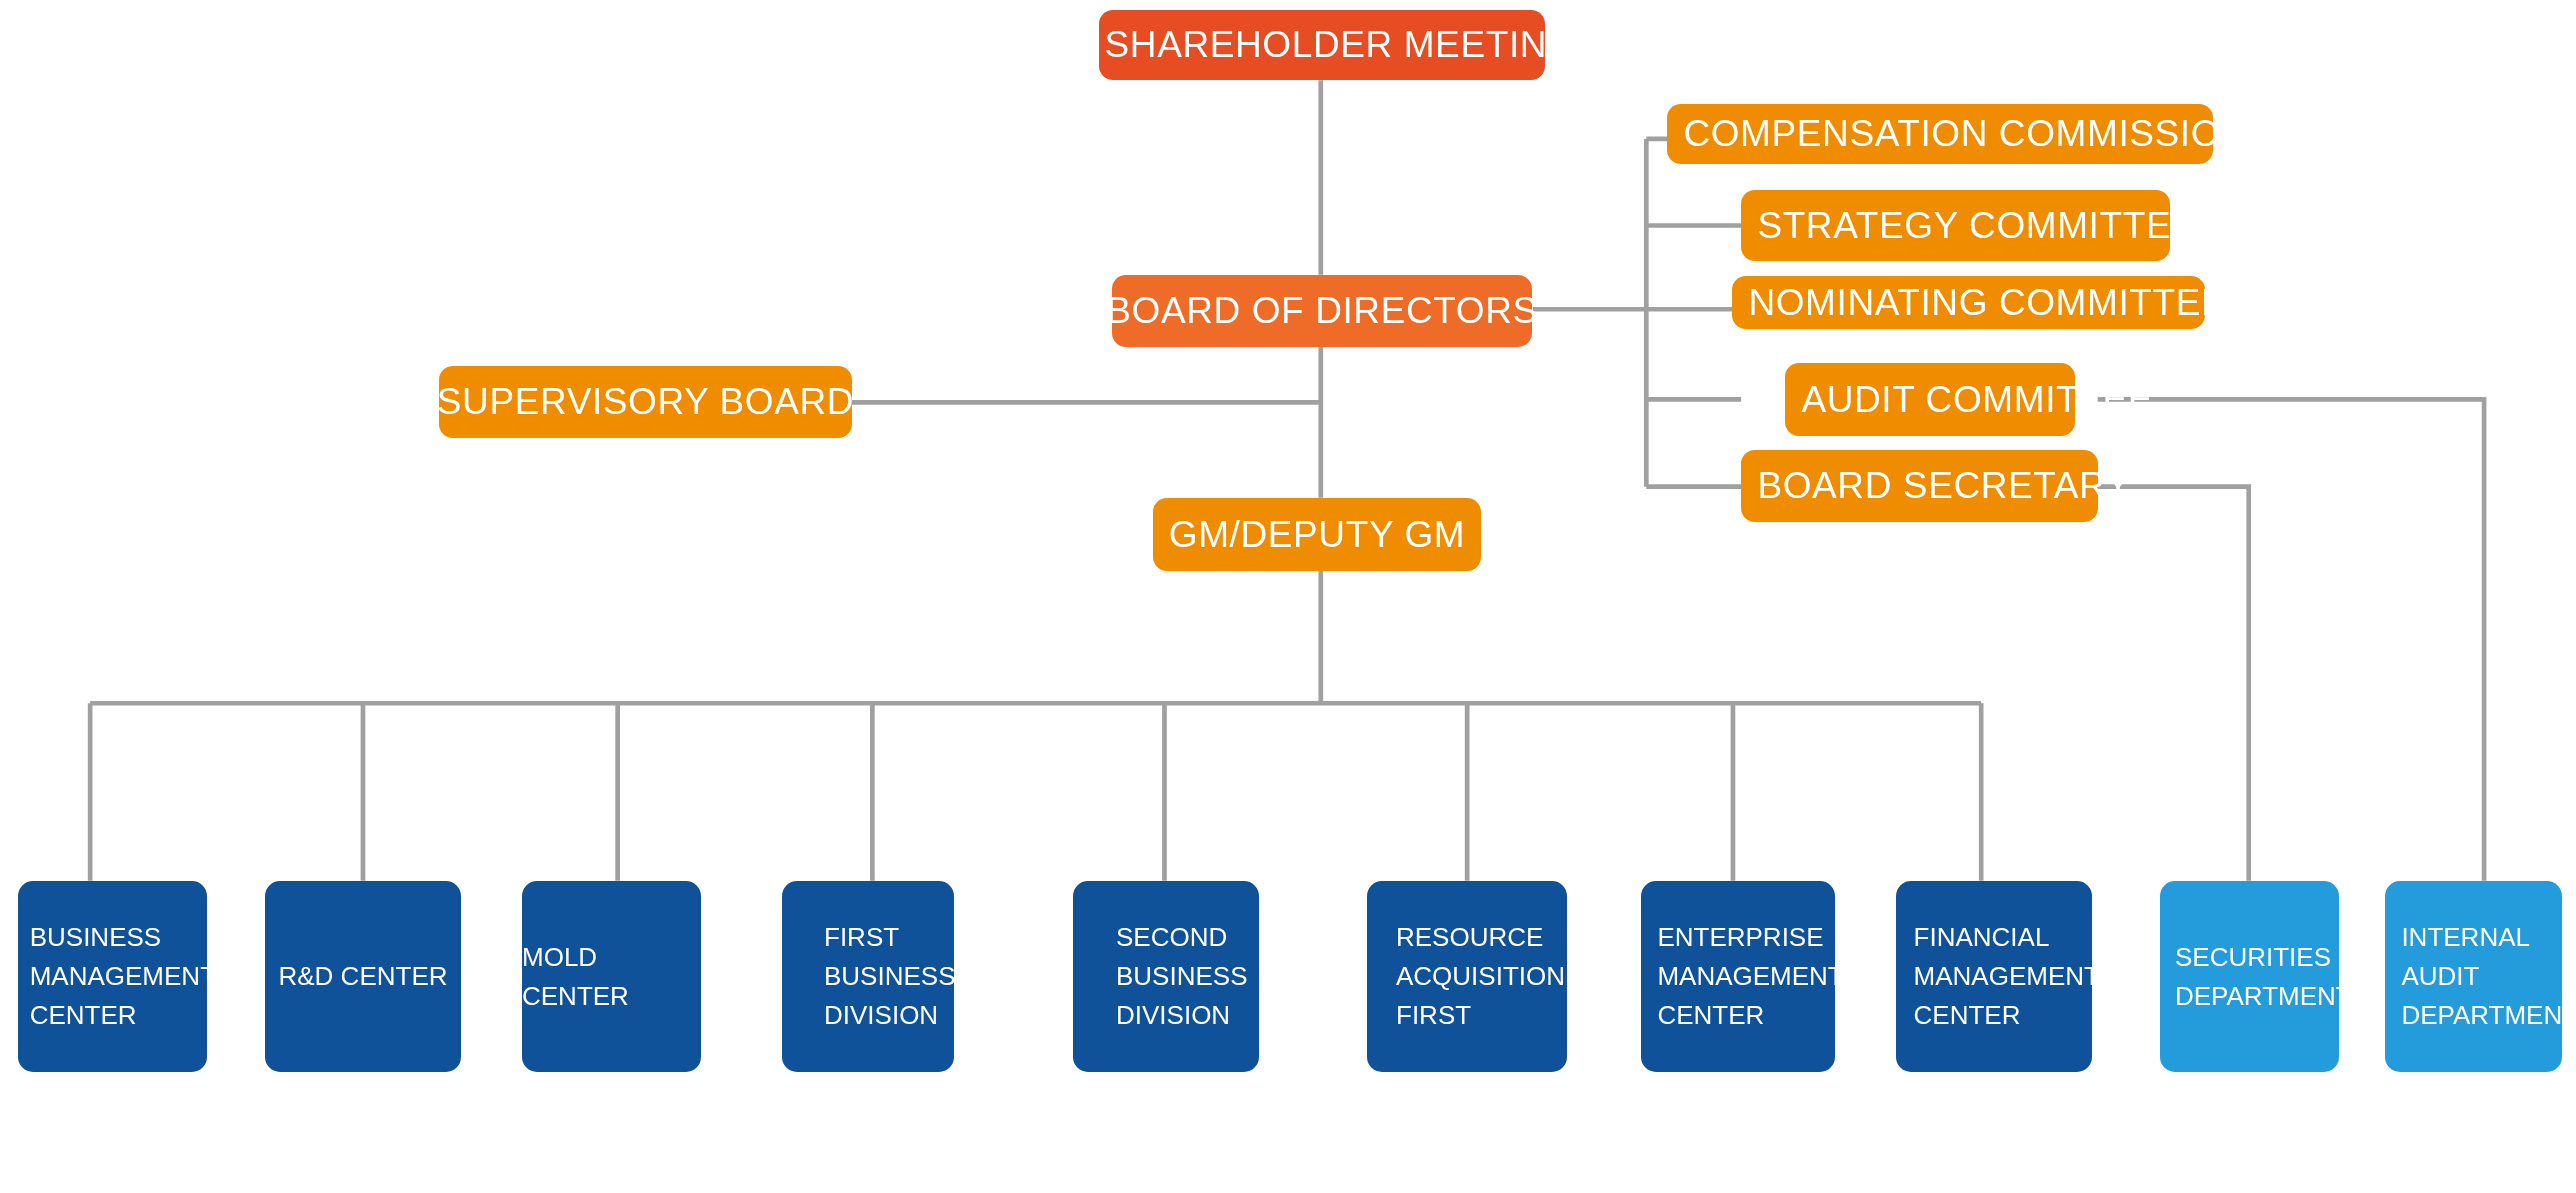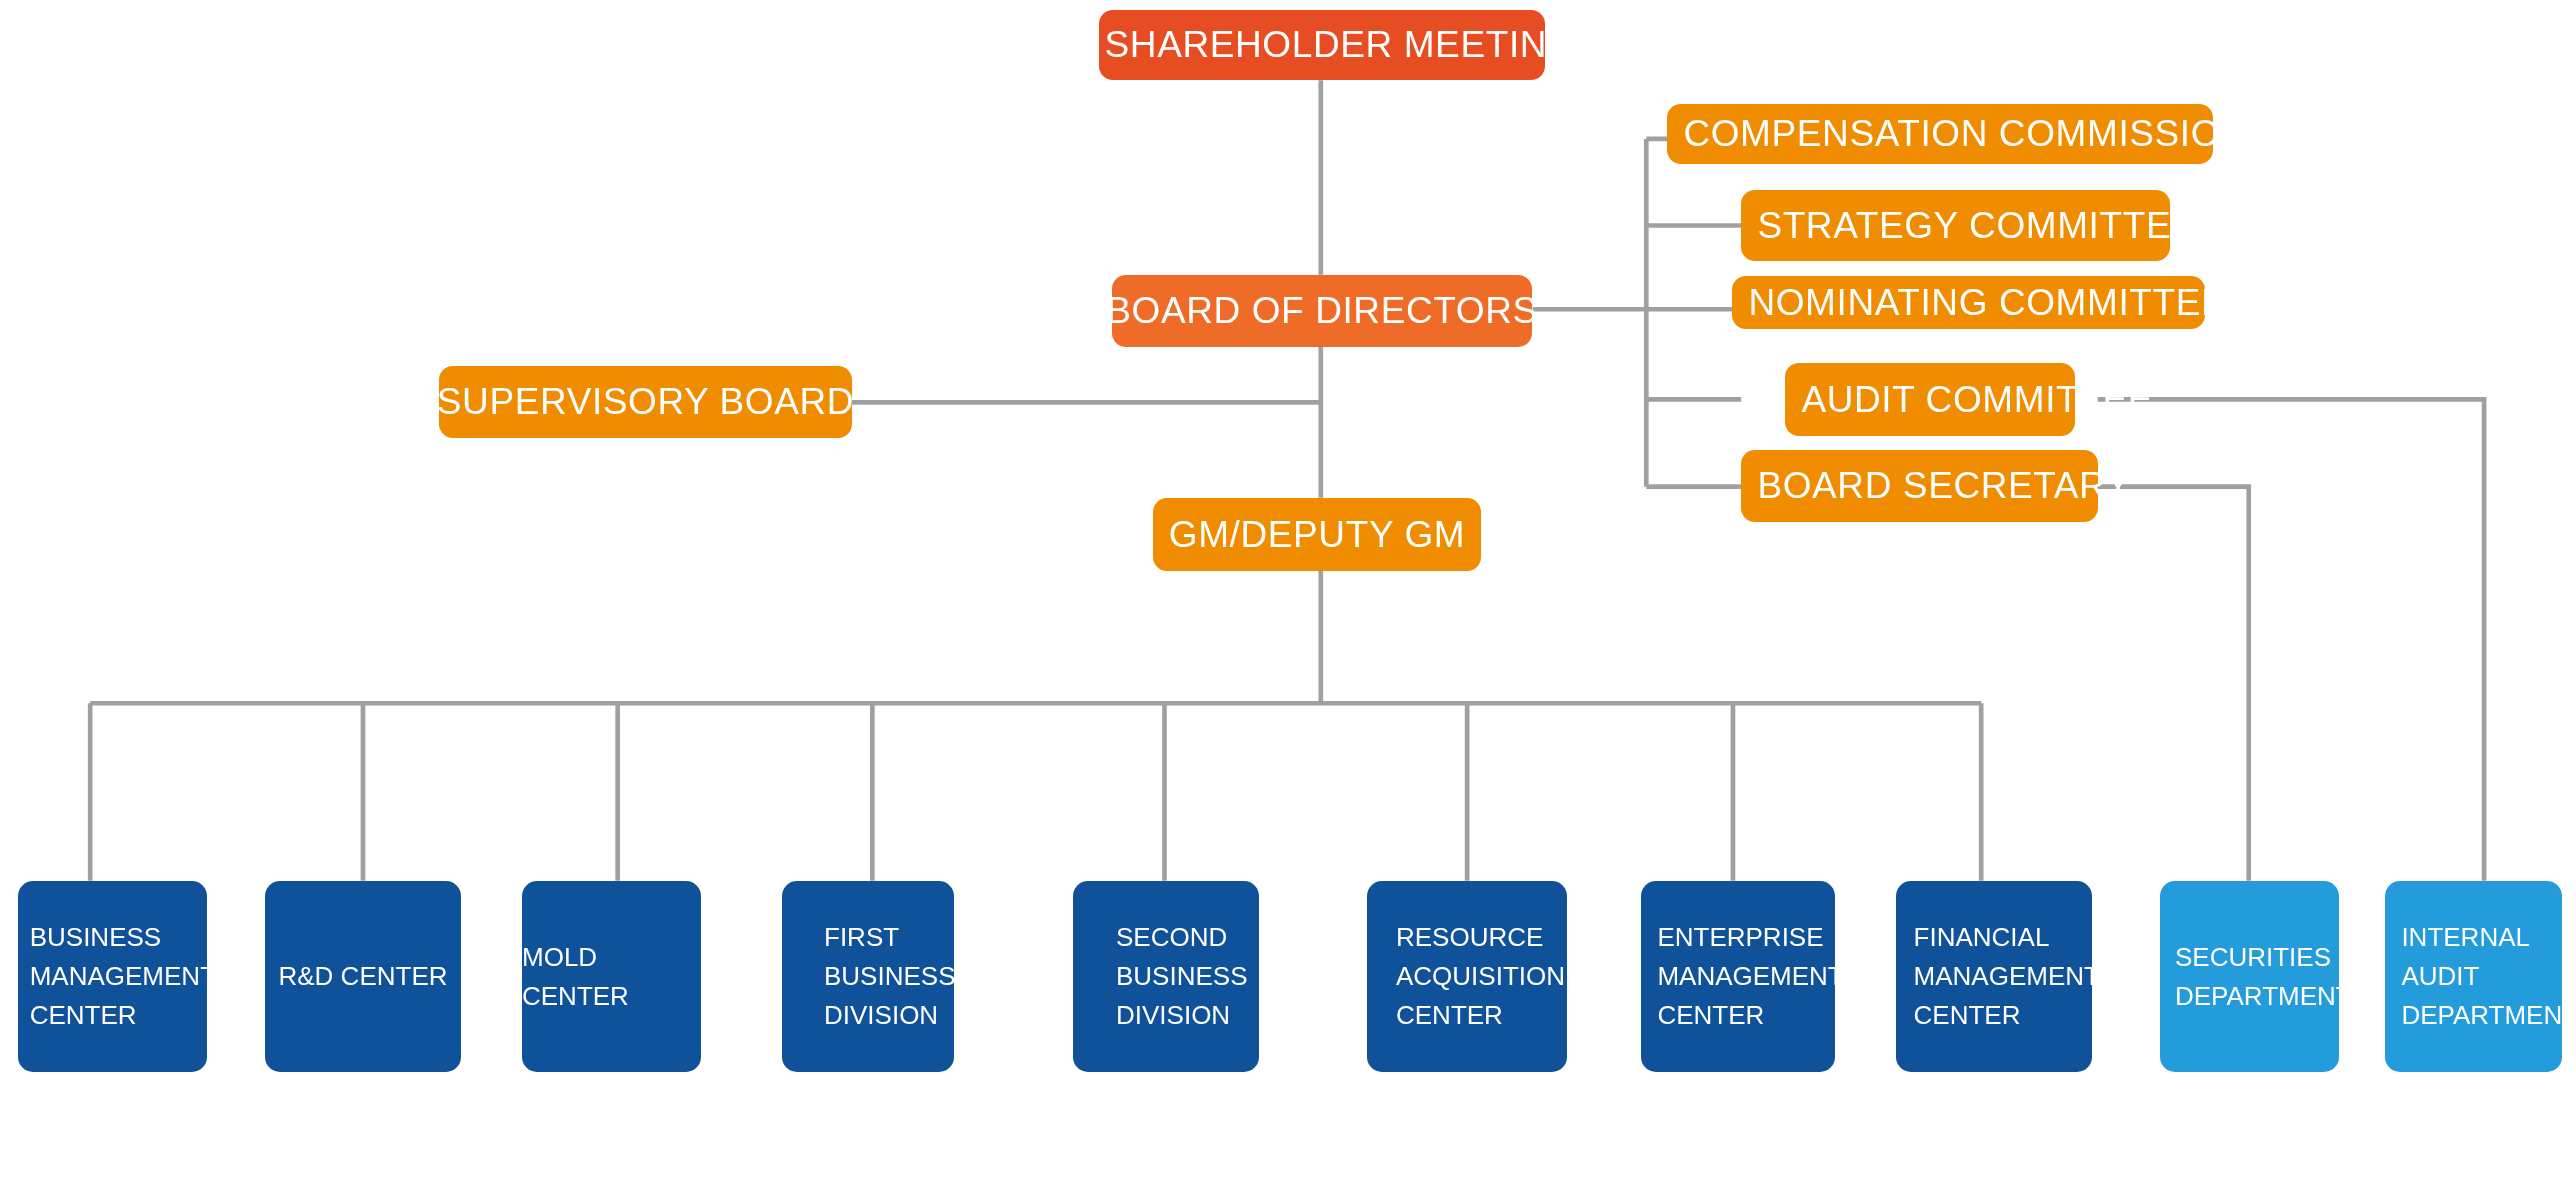--- a/index.html
+++ b/index.html
@@ -98,21 +98,21 @@
 DIVISION</span>
 </div>
 <div class="node bottom blue" style="left:1073px;top:881px;width:186px;height:191px;padding-left:43px;">
   <span class="lbl">SECOND
 BUSINESS
 DIVISION</span>
 </div>
 <div class="node bottom blue" style="left:1367px;top:881px;width:200px;height:191px;padding-left:29px;">
   <span class="lbl">RESOURCE
 ACQUISITION
-CENTER</span>
+FIRST</span>
 </div>
 <div class="node bottom blue" style="left:1641px;top:881px;width:194px;height:191px;padding-left:16.4px;">
   <span class="lbl">ENTERPRISE
 MANAGEMENT
 CENTER</span>
 </div>
 <div class="node bottom blue" style="left:1896px;top:881px;width:196px;height:191px;padding-left:17.6px;">
   <span class="lbl">FINANCIAL
 MANAGEMENT
 CENTER</span>

